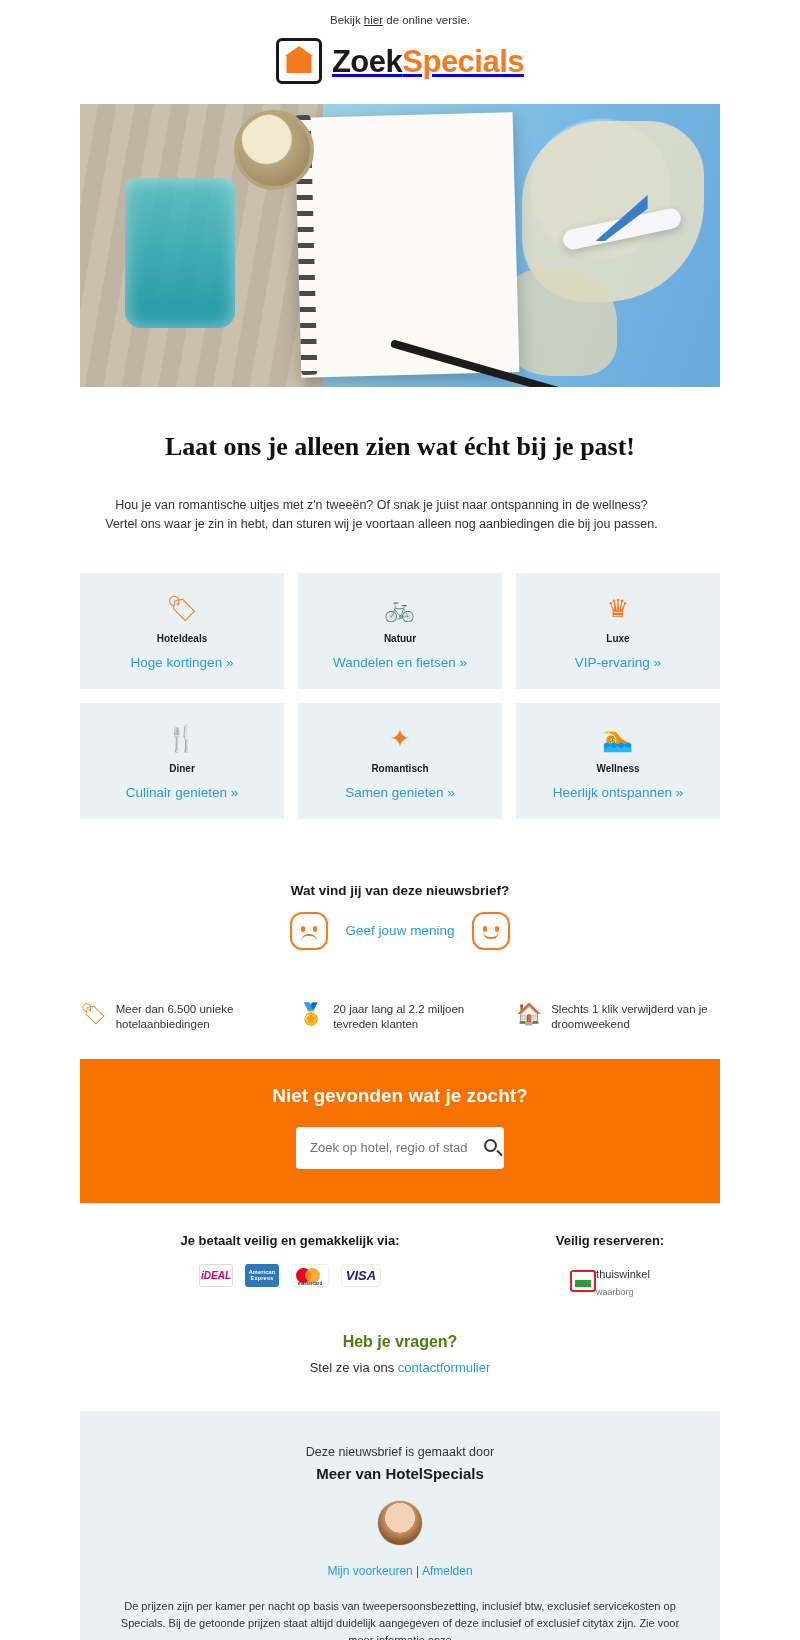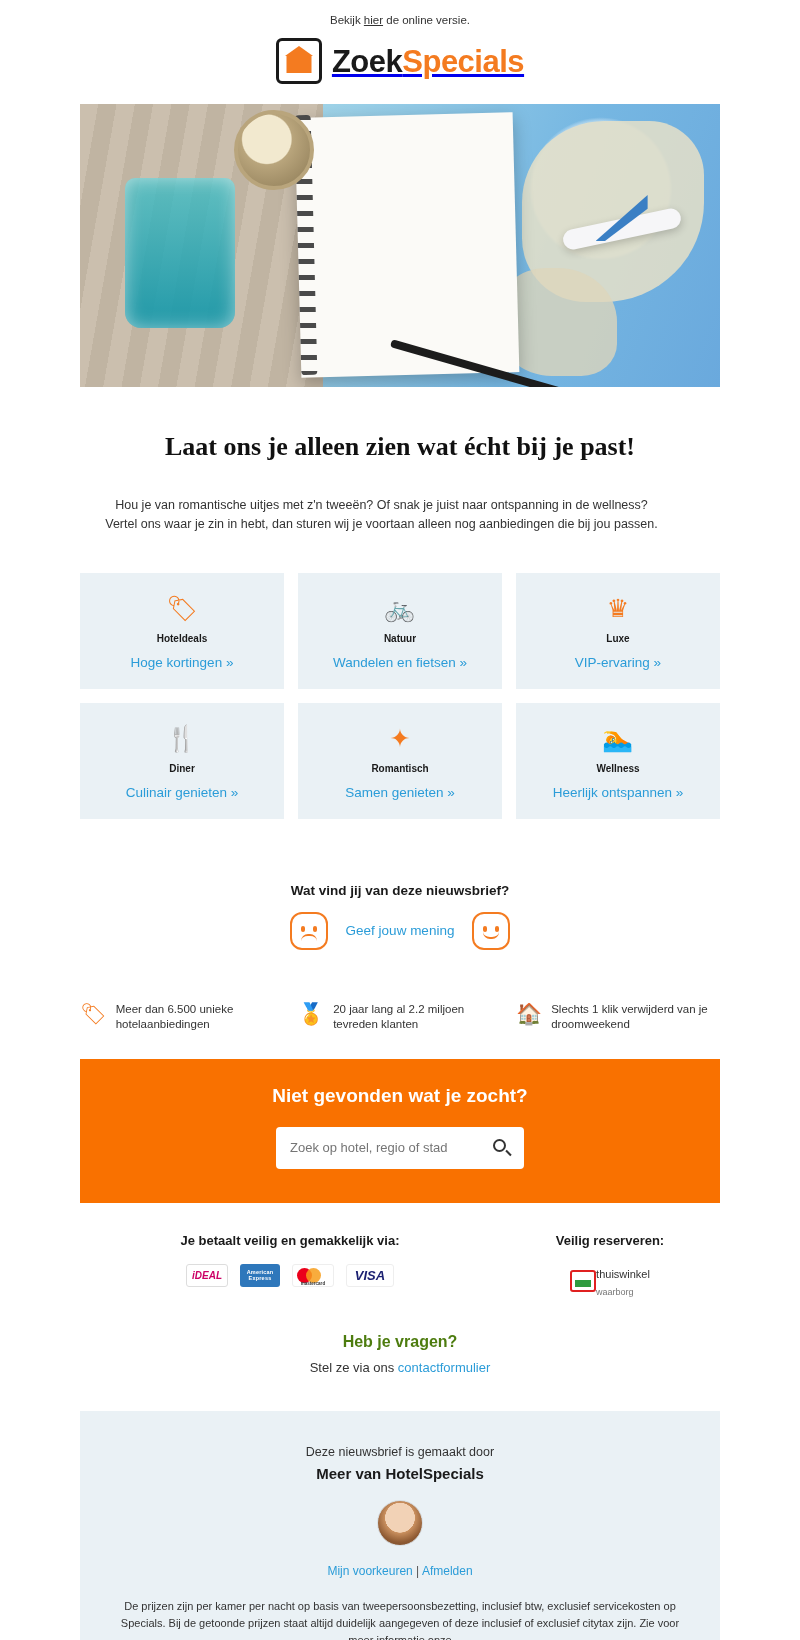--- a/index.html
+++ b/index.html
@@ -333,21 +333,21 @@
     padding: 26px 0 34px 0;
     text-align: center;
   }
   .band .b-title {
     color: #ffffff;
     font-size: 19px;
     font-weight: bold;
     margin-bottom: 20px;
   }
   .searchbox {
-    width: 248px;
+    width: 208px;
     height: 42px;
     margin: 0 auto;
     background: #ffffff;
     border-radius: 4px;
     display: flex;
     align-items: center;
     padding: 0 12px;
     justify-content: space-between;
   }
   .searchbox input {
@@ -401,30 +401,30 @@
   }
   .paylogo {
     height: 23px;
     border-radius: 3px;
     display: flex;
     align-items: center;
     justify-content: center;
     font-size: 8px;
     font-weight: bold;
     color: #fff;
-    padding: 0 20px;
+    padding: 0 12px;
   }
   .pl-ideal { width: 34px; background:#fff; border:1px solid #ddd; color:#cc0066; font-size:10px; font-style:italic; }
   .pl-amex  { width: 34px; background:#2e77bb; font-size:5.5px; letter-spacing:.2px; text-align:center; line-height:1.1;}
   .pl-mc    { width: 38px; background:#fff; position:relative; border:1px solid #eee;}
   .pl-mc .d1, .pl-mc .d2 { position:absolute; top:3px; width:15px; height:15px; border-radius:50%; }
   .pl-mc .d1 { left:4px; background:#eb001b; }
   .pl-mc .d2 { left:13px; background:#f79e1b; opacity:.85; }
   .pl-mc .lbl { position:absolute; bottom:0px; left:0; right:0; text-align:center; font-size:4.5px; color:#333;}
-  .pl-visa  { width: 48px; background:#fff; color:#1a1f71; font-size:13px; font-style:italic; font-weight:bold; border:1px solid #eee;}
+  .pl-visa  { width: 40px; background:#fff; color:#1a1f71; font-size:13px; font-style:italic; font-weight:bold; border:1px solid #eee;}
   .thuiswinkel {
     display: inline-flex;
     align-items: center;
   }
   .tw-mark {
     width: 26px; height: 22px;
     background: #fff;
     border: 2px solid #e02020;
     border-radius: 3px;
     position: relative;

